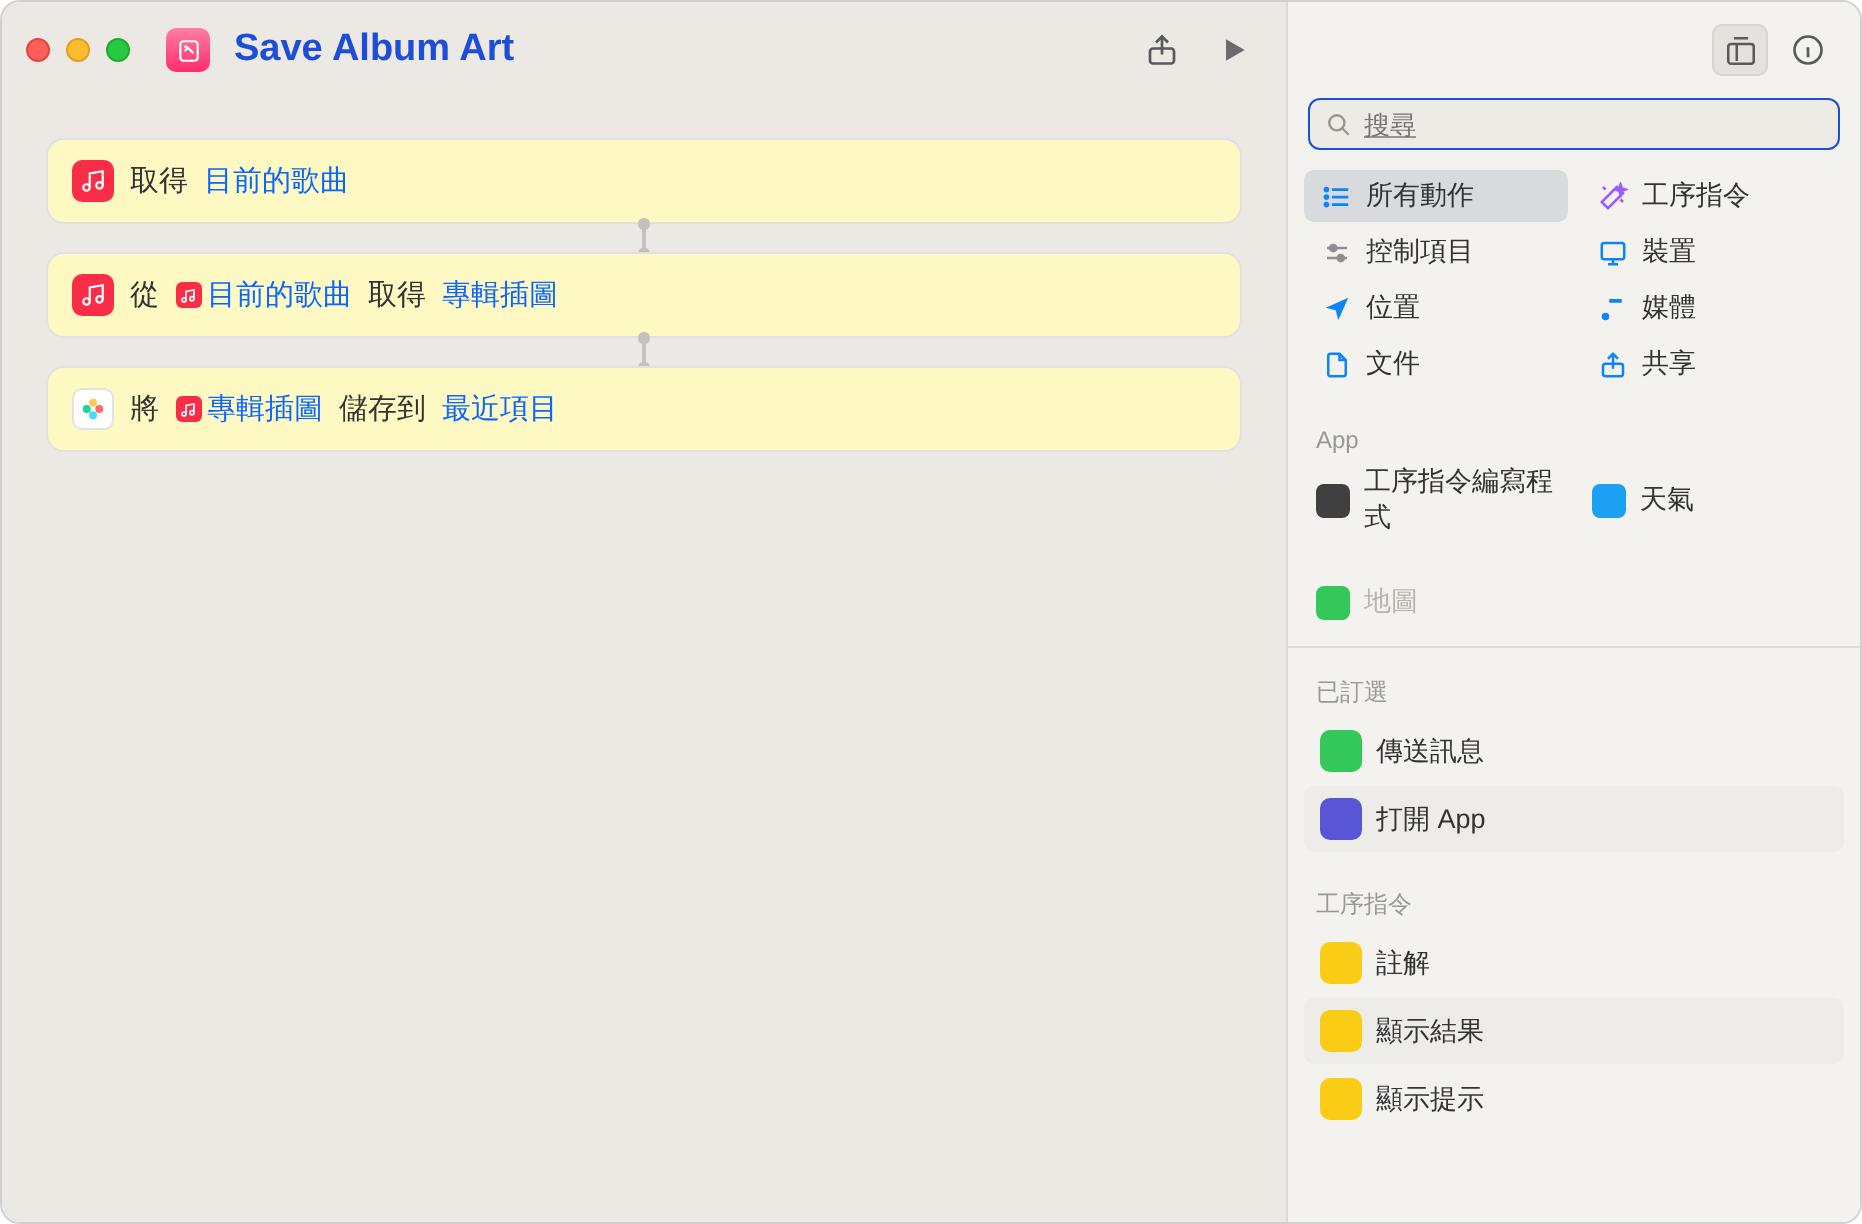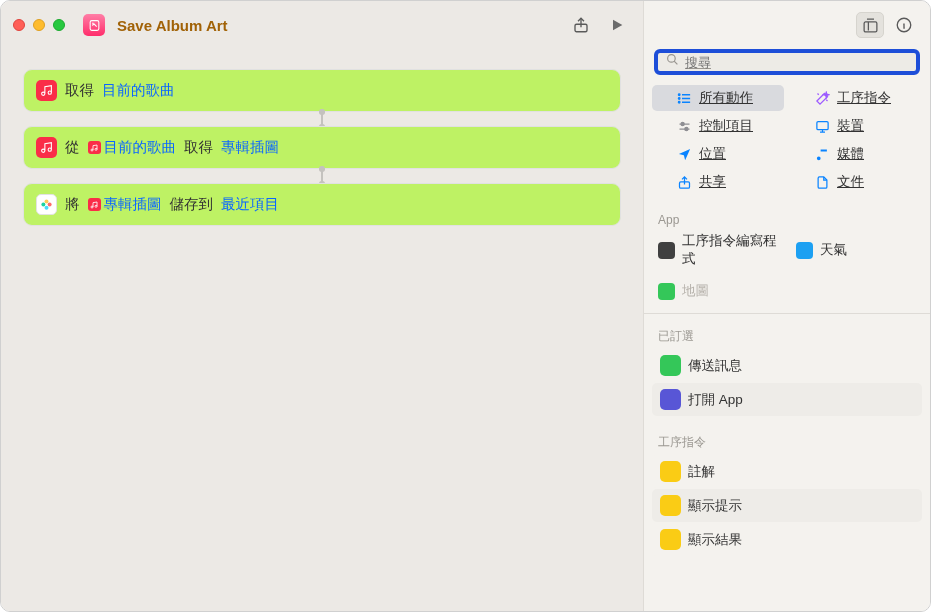--- a/index.html
+++ b/index.html
@@ -51,43 +51,43 @@
       width: 22px;
       height: 22px;
       border-radius: 5px;
       background: linear-gradient(180deg,#ff7ea6,#ff2d6b);
       display: flex;
       align-items: center;
       justify-content: center;
     }
     .app-badge svg { width: 13px; height: 13px; }
     .title {
-      font-size: 15px;
+      font-size: 19px;
       font-weight: 600;
-      color: #a16207;
+      color: #1d4ed8;
       margin-left: 4px;
     }
     .titlebar-spacer { flex: 1; }
     .tb-btn {
       width: 28px;
       height: 26px;
       display: flex;
       align-items: center;
       justify-content: center;
       color: #5a5a5a;
       border-radius: 5px;
     }
 
     .canvas {
       flex: 1;
       padding: 20px 22px;
       position: relative;
     }
     .action-card {
-      background: #bef264;
+      background: #fef9c3;
       border: 1px solid #e1e1e1;
       border-radius: 9px;
       padding: 10px 12px;
       display: flex;
       align-items: center;
       gap: 8px;
       font-size: 14.5px;
       color: #333;
       position: relative;
     }
@@ -161,24 +161,25 @@
       padding: 0 12px;
       gap: 6px;
     }
     .sb-top .tb-btn.pressed {
       background: #e4e2dd;
       border: 0.5px solid #d6d4ce;
     }
     .search {
       margin: 0 10px 6px 10px;
       background: #edebe6;
-      border: 4px solid #1d4ed8;
+      border: 1px solid #1d4ed8;
       border-radius: 6px;
       height: 26px;
       display: flex;
+      align-items: center;
       padding: 0 8px;
       gap: 6px;
       color: #98958f;
       font-size: 13px;
       text-decoration: underline;
     }
     .search input {
       flex: 1;
       border: none;
       background: transparent;
@@ -189,25 +190,24 @@
     .cats {
       padding: 4px 8px 8px 8px;
       display: grid;
       grid-template-columns: 1fr 1fr;
       gap: 2px 6px;
     }
     .cat {
       display: flex;
       align-items: center;
       gap: 7px;
-      padding: 4px 24px;
+      padding: 4px 8px;
       border-radius: 5px;
       font-size: 13.5px;
       color: #333;
-      text-decoration: underline;
     }
     .cat.active {
       background: #d9dade;
     }
     .cat-ico {
       width: 16px;
       height: 16px;
       display: flex;
       align-items: center;
       justify-content: center;
@@ -215,21 +215,21 @@
     }
     .section-h {
       font-size: 12px;
       color: #9b9892;
       padding: 10px 24px 2px 14px;
       font-weight: 500;
     }
     .applist {
       display: grid;
       grid-template-columns: 1fr 1fr;
-      gap: 8px 6px;
+      gap: 18px 6px;
       padding: 0 8px 6px 8px;
     }
     .app-item {
       display: flex;
       align-items: center;
       gap: 7px;
       padding: 3px 6px;
       font-size: 13.5px;
       color: #333;
       border-radius: 5px;
@@ -451,34 +451,34 @@
             <span class="cat-ico" style="color:#0a84ff">
               <svg width="15" height="15" viewBox="0 0 24 24" fill="currentColor">
                 <path d="M9 18a3 3 0 11-6 0 3 3 0 016 0zM9 18V4h10v3H9"></path>
               </svg>
             </span>
             <span>媒體</span>
           </div>
           <div class="cat">
             <span class="cat-ico" style="color:#0a84ff">
               <svg width="15" height="15" viewBox="0 0 24 24" fill="none" stroke="currentColor" stroke-width="2">
+                <path d="M14 3H7a2 2 0 00-2 2v14a2 2 0 002 2h10a2 2 0 002-2V8z"></path>
+                <path d="M14 3v5h5"></path>
+              </svg>
+            </span>
+            <span>文件</span>
+          </div>
+          <div class="cat">
+            <span class="cat-ico" style="color:#0a84ff">
+              <svg width="15" height="15" viewBox="0 0 24 24" fill="none" stroke="currentColor" stroke-width="2">
                 <path d="M12 3v12M8 7l4-4 4 4"></path>
                 <rect x="4" y="11" width="16" height="10" rx="2"></rect>
               </svg>
             </span>
             <span>共享</span>
-          </div>
-          <div class="cat">
-            <span class="cat-ico" style="color:#0a84ff">
-              <svg width="15" height="15" viewBox="0 0 24 24" fill="none" stroke="currentColor" stroke-width="2">
-                <path d="M14 3H7a2 2 0 00-2 2v14a2 2 0 002 2h10a2 2 0 002-2V8z"></path>
-                <path d="M14 3v5h5"></path>
-              </svg>
-            </span>
-            <span>文件</span>
           </div>
         </div>
       <div class="section-h">App</div>
       <div class="applist" id="applist">
           <div class="app-item">
             <span class="app-ico" style="background:#404040;color:#fff"></span>
             <span>工序指令編寫程式</span>
           </div>
           <div class="app-item">
             <span class="app-ico" style="background:#1ca0f2;color:#fff"></span>
@@ -502,22 +502,22 @@
           </div>
         </div>
       <div class="section-h">工序指令</div>
       <div class="list" id="commands">
           <div class="list-item">
             <span class="li-ico" style="background:#facc15"></span>
             <span>註解</span>
           </div>
           <div class="list-item">
             <span class="li-ico" style="background:#facc15"></span>
-            <span>顯示提示</span>
+            <span>顯示結果</span>
           </div>
           <div class="list-item">
             <span class="li-ico" style="background:#facc15"></span>
-            <span>顯示結果</span>
+            <span>顯示提示</span>
           </div>
         </div>
     </div>
   </div>
 </div>
 
 </body></html>

